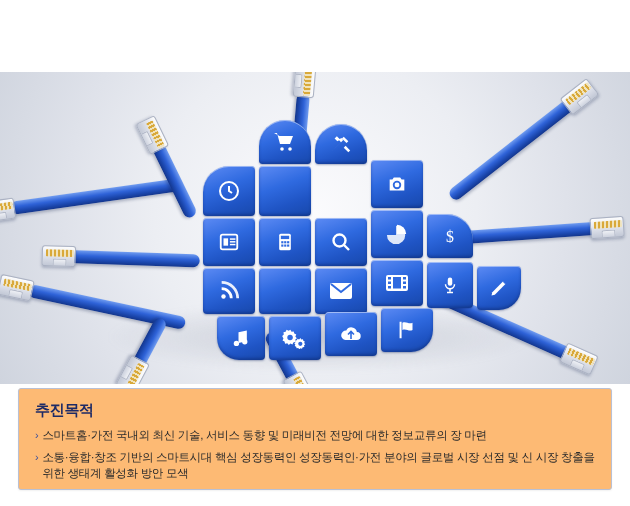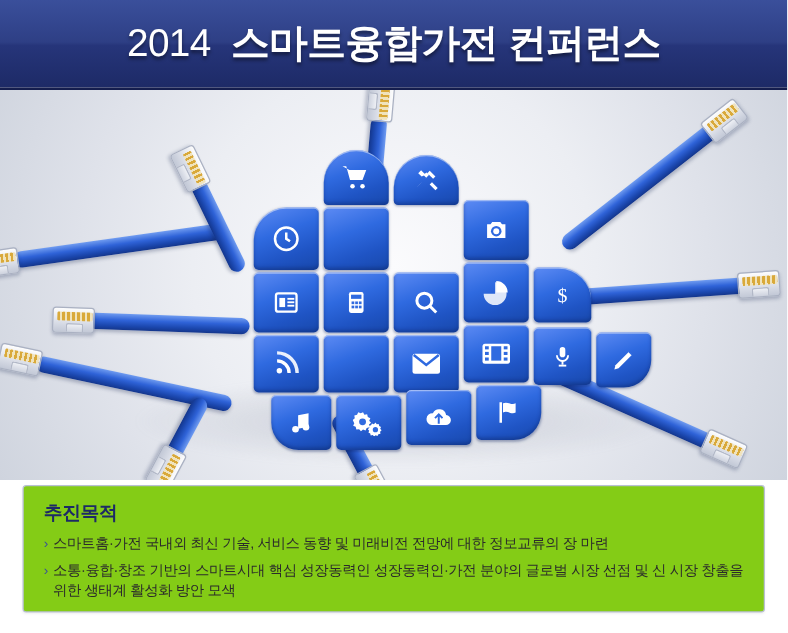--- a/index.html
+++ b/index.html
@@ -160,21 +160,21 @@
   .tile.r-top { border-radius: 30px 30px 4px 4px; }
   .tile svg { display: block; }
 
   
   .infobox {
     position: absolute;
     left: 18px;
     top: 388px;
     width: 594px;
     height: 102px;
-    background: #84cc16;
+    background: #fdba74;
     border: 1px solid #b9c0d4;
     border-radius: 3px;
     box-sizing: border-box;
     padding: 12px 16px 10px 16px;
     box-shadow: 0 1px 2px rgba(0,0,0,0.06);
   }
   .infobox-title {
     color: #1d2a66;
     font-size: 15px;
     font-weight: 700;
@@ -211,26 +211,20 @@
     width: 630px;
     height: 9px;
     background: #ffffff;
   }
 </style>
 </head>
 <body>
 
 <div class="page">
 
-  <div class="header">
-    <div class="header-title">
-      <span class="yr">2014</span>
-      <span>&nbsp;</span><span class="bold">스마트융합가전 컨퍼런스</span>
-    </div>
-  </div>
 
   <div class="hero">
     <div class="hero-shadow"></div>
 
     <div class="cable" style="left:10px; top:130px; transform: rotate(-8deg);">
       <div class="wire" style="width:170px;"></div>
       <div class="head" style="left:-30px;"></div>
     </div>
     <div class="cable" style="left:30px; top:212px; transform: rotate(12deg);">
       <div class="wire" style="width:160px;"></div>

